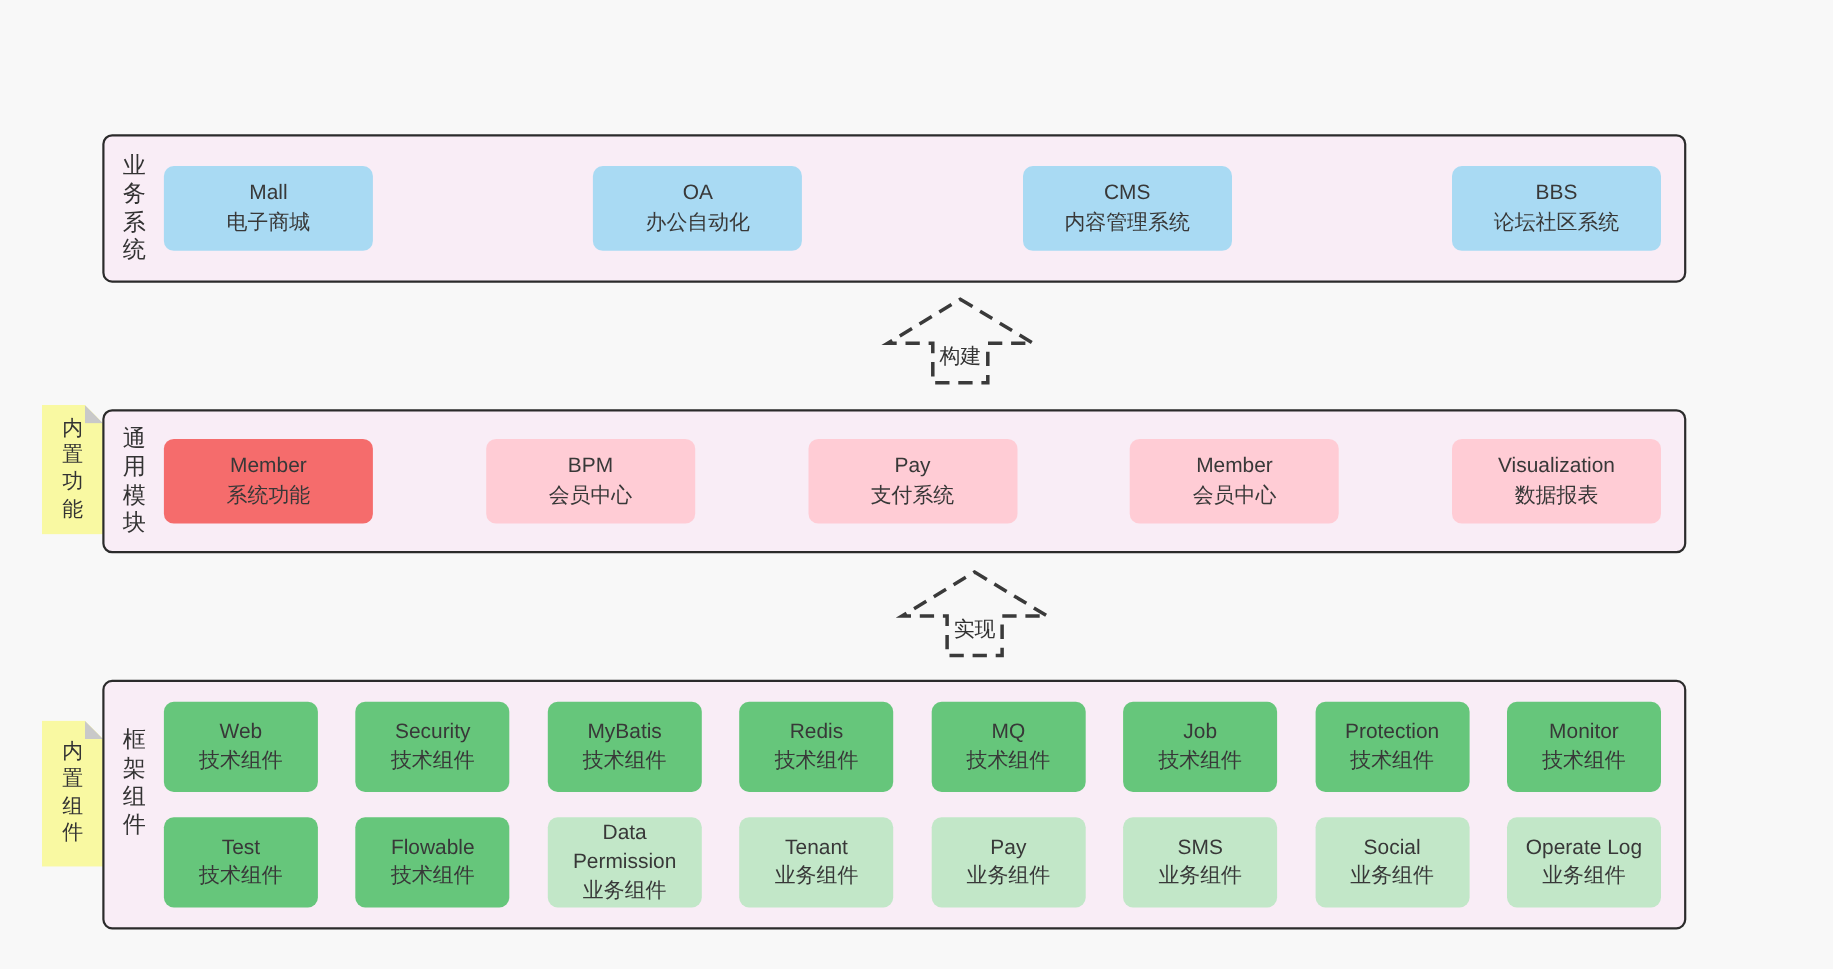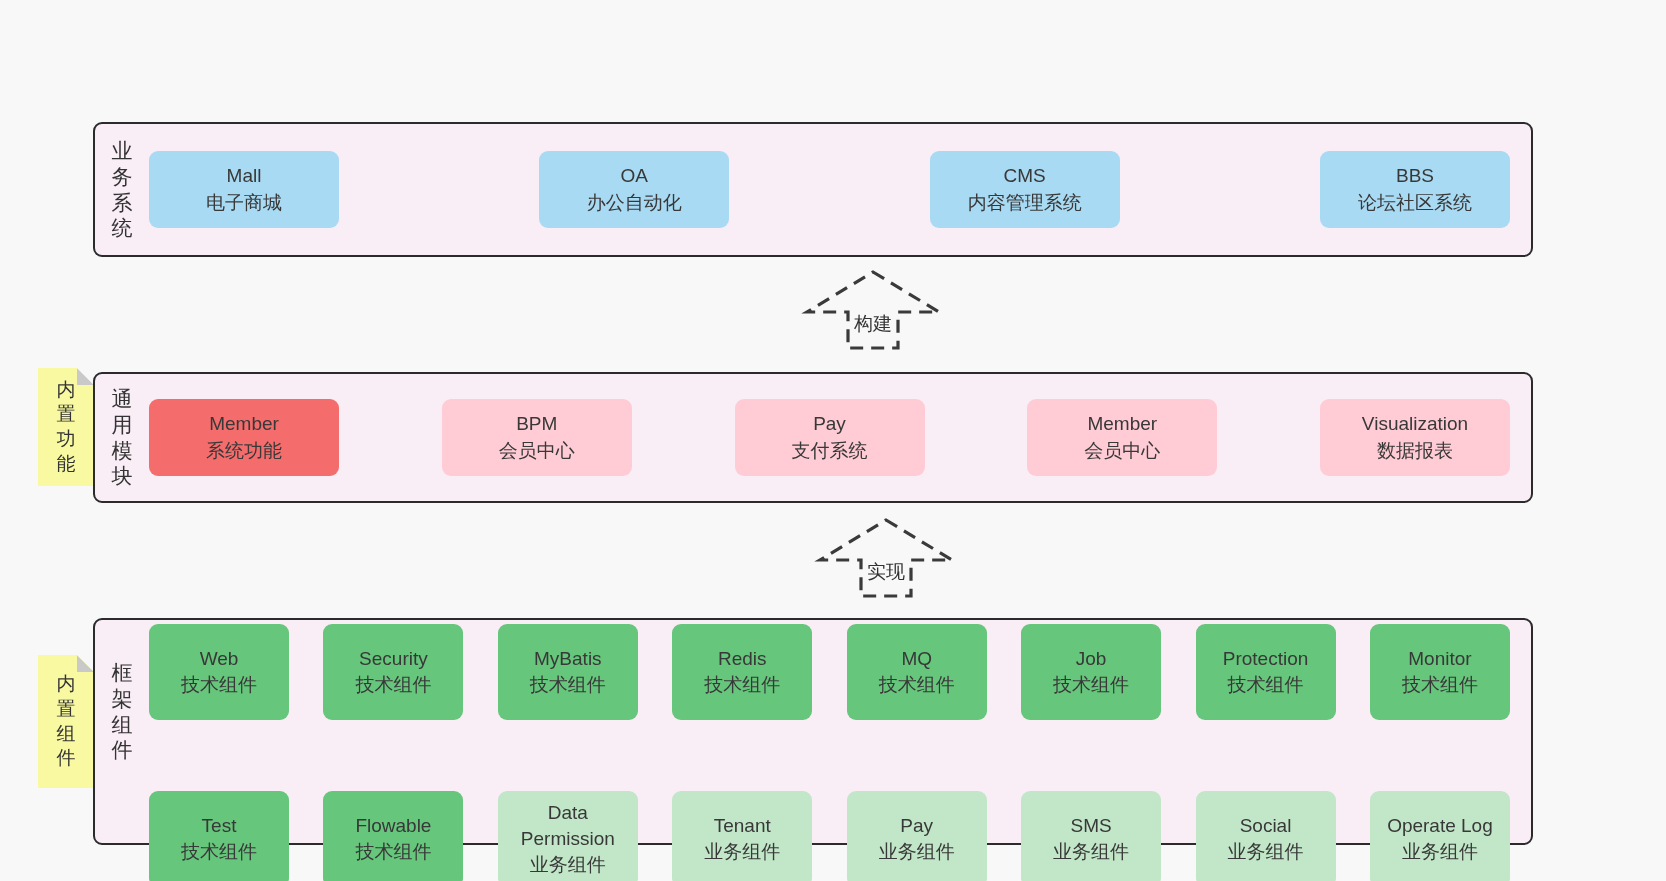--- a/index.html
+++ b/index.html
@@ -33,21 +33,21 @@
   
   .boxes-row{flex:1;display:flex;justify-content:space-between;align-items:center;padding-right:21px;}
   .grid{flex:1;display:flex;flex-direction:column;gap:23px;padding-right:21px;}
   .grid .boxes-row{padding-right:0;}
   .box{
     border-radius:9px;box-sizing:border-box;padding:2px 6px;
     display:flex;flex-direction:column;justify-content:center;align-items:center;
     text-align:center;font-size:19px;line-height:1.38;color:#383838;
   }
   .box.w6{width:190px;height:77px;}
-  .box.w8{width:140px;height:96px;margin-top:48px;}
+  .box.w8{width:140px;height:82px;}
   .c-blue{background:var(--box-blue,#a9daf3);}
   .c-red{background:var(--box-red,#f56c6c);}
   .c-pink{background:var(--box-pink,#ffccd5);align-items:center;}
   .c-green{background:var(--box-green,#66c67b);}
   .c-lgreen{background:var(--box-green-light,#c2e7c8);}
 
   
   .note{
     position:absolute;left:38px;width:56px;z-index:1;
     background:var(--note-yellow,#f9f9a2);

